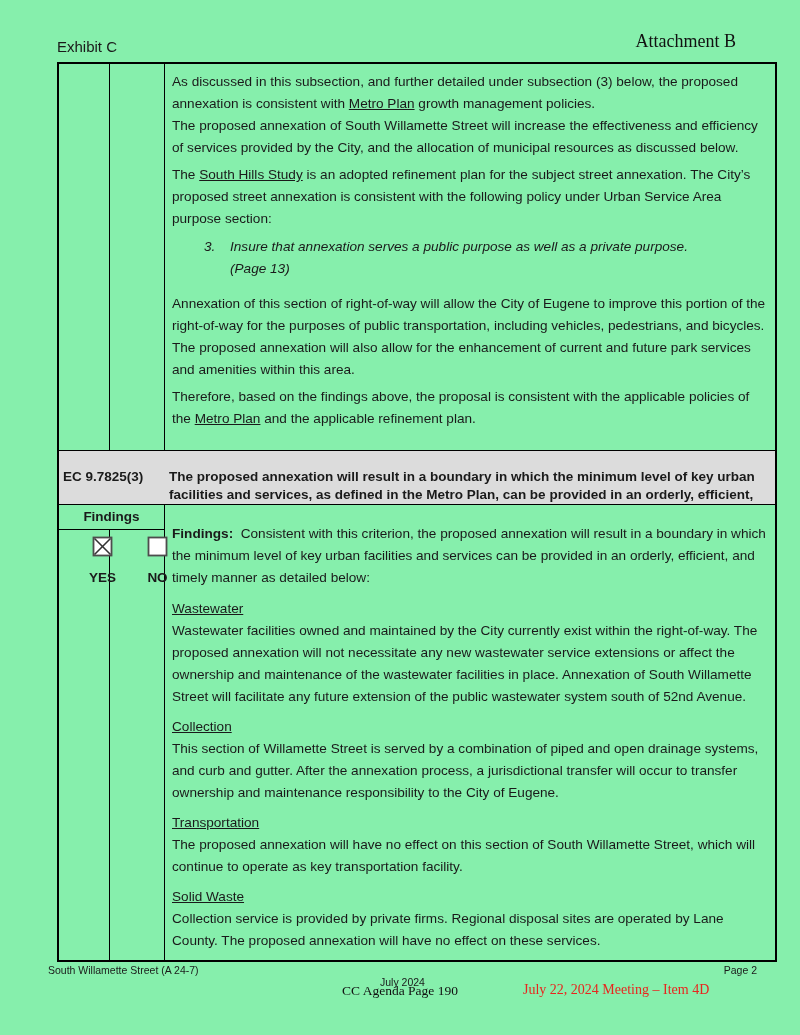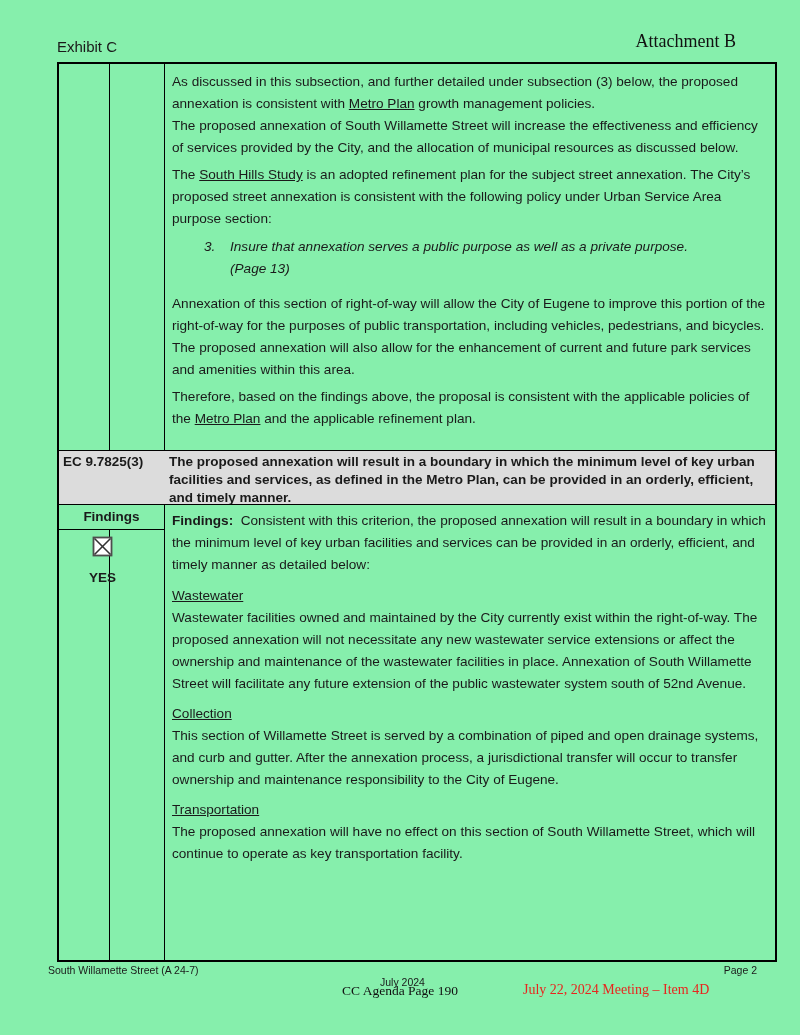--- a/index.html
+++ b/index.html
@@ -24,36 +24,36 @@
   .cell-main { flex:1; padding:7px 8px 0 7px; overflow:hidden; }
   .para { margin-bottom:5px; }
   .para:last-child { margin-bottom:0; }
   .u { text-decoration:underline; }
   .quote { display:flex; margin:6px 0 13px 32px; font-style:italic; }
   .quote-num { width:26px; flex:none; }
   .quote-text { white-space:pre-line; }
   .row-criterion {
     display:flex; height:55px; background:#dcdcdc;
     border-top:1.5px solid #000; border-bottom:1.5px solid #000;
-    font-weight:bold; font-size:13.5px; line-height:18px; padding-top:2px;
+    font-weight:bold; font-size:13.5px; line-height:18px; padding-top:17px;
   }
   .criterion-code { width:110px; flex:none; padding-left:4px; }
   .criterion-text { flex:1; padding-right:10px; overflow:hidden; }
   .row-complies { display:flex; flex:1; }
   .complies-left { width:106px; flex:none; border-right:1.5px solid #000; display:flex; flex-direction:column; }
   .complies-head {
     height:25px; border-bottom:1.5px solid #000; text-align:center;
     font-weight:bold; font-size:13.5px; line-height:24px;
   }
   .check-cells { display:flex; flex:1; }
   .check-cell { display:flex; flex-direction:column; align-items:center; padding-top:6px;padding-left:37px; }
   .check-yes { width:51px; border-right:1.5px solid #000; }
   .check-no { flex:1; }
   .check-label { font-weight:bold; font-size:13.5px; margin-top:3px; }
-  .findings { padding-top:5px; }
+  .findings { padding-top:18px; }
   .findings-intro { margin-bottom:9px; white-space:pre-wrap; }
   .findings-label { font-weight:bold; }
   .section { margin-top:8px; }
   .section-heading { text-decoration:underline; }
   .footer-line1 { position:absolute; top:964px; left:48px; right:43px; font-size:10.5px; }
   .footer-docref { position:absolute; left:0; top:0; }
   .footer-date { position:absolute; left:0; right:0; text-align:center; top:12px; }
   .footer-page { position:absolute; right:0; top:0; }
   .footer-agenda {
     position:absolute; top:983px; left:300px; width:200px; text-align:center;
@@ -103,20 +103,28 @@
           <div class="check-cell check-yes">
             <span>
               <svg width="21" height="21" viewBox="0 0 21 21">
                 <rect x="1.5" y="1.5" width="18" height="18" fill="#ffffff" stroke="#4d4d4d" stroke-width="1.8"></rect>
                 <line x1="2.5" y1="2.5" x2="18.5" y2="18.5" stroke="#333333" stroke-width="1.6"></line>
                 <line x1="18.5" y1="2.5" x2="2.5" y2="18.5" stroke="#333333" stroke-width="1.6"></line>
               </svg>
             </span>
             <span class="check-label">YES</span>
           </div>
+          <div class="check-cell check-no">
+            <span>
+              <svg width="21" height="21" viewBox="0 0 21 21">
+                <rect x="1.5" y="1.5" width="18" height="18" fill="#ffffff" stroke="#4d4d4d" stroke-width="1.8"></rect>
+              </svg>
+            </span>
+            <span class="check-label">NO</span>
+          </div>
         </div>
       </div>
 
       <div class="cell-main findings">
         <div class="findings-intro"><span class="findings-label">Findings:</span><span>  Consistent with this criterion, the proposed annexation will result in a boundary in which the minimum level of key urban facilities and services can be provided in an orderly, efficient, and timely manner as detailed below:</span></div>
 
         <div class="section">
           <div class="section-heading">Wastewater</div>
           <div>Wastewater facilities owned and maintained by the City currently exist within the right-of-way. The proposed annexation will not necessitate any new wastewater service extensions or affect the ownership and maintenance of the wastewater facilities in place. Annexation of South Willamette Street will facilitate any future extension of the public wastewater system south of 52nd Avenue.</div>
         </div>
@@ -124,20 +132,24 @@
         <div class="section">
           <div class="section-heading">Collection</div>
           <div>This section of Willamette Street is served by a combination of piped and open drainage systems, and curb and gutter. After the annexation process, a jurisdictional transfer will occur to transfer ownership and maintenance responsibility to the City of Eugene.</div>
         </div>
 
         <div class="section">
           <div class="section-heading">Transportation</div>
           <div>The proposed annexation will have no effect on this section of South Willamette Street, which will continue to operate as key transportation facility.</div>
         </div>
 
+        <div class="section">
+          <div class="section-heading">Solid Waste</div>
+          <div>Collection service is provided by private firms. Regional disposal sites are operated by Lane County. The proposed annexation will have no effect on these services.</div>
+        </div>
       </div>
     </div>
   </div>
 
   <div class="footer-line1">
     <span class="footer-docref">South Willamette Street (A 24-7)</span>
     <span class="footer-date">July 2024</span>
     <span class="footer-page">Page 2</span>
   </div>
   <div class="footer-agenda">CC Agenda Page 190</div>

